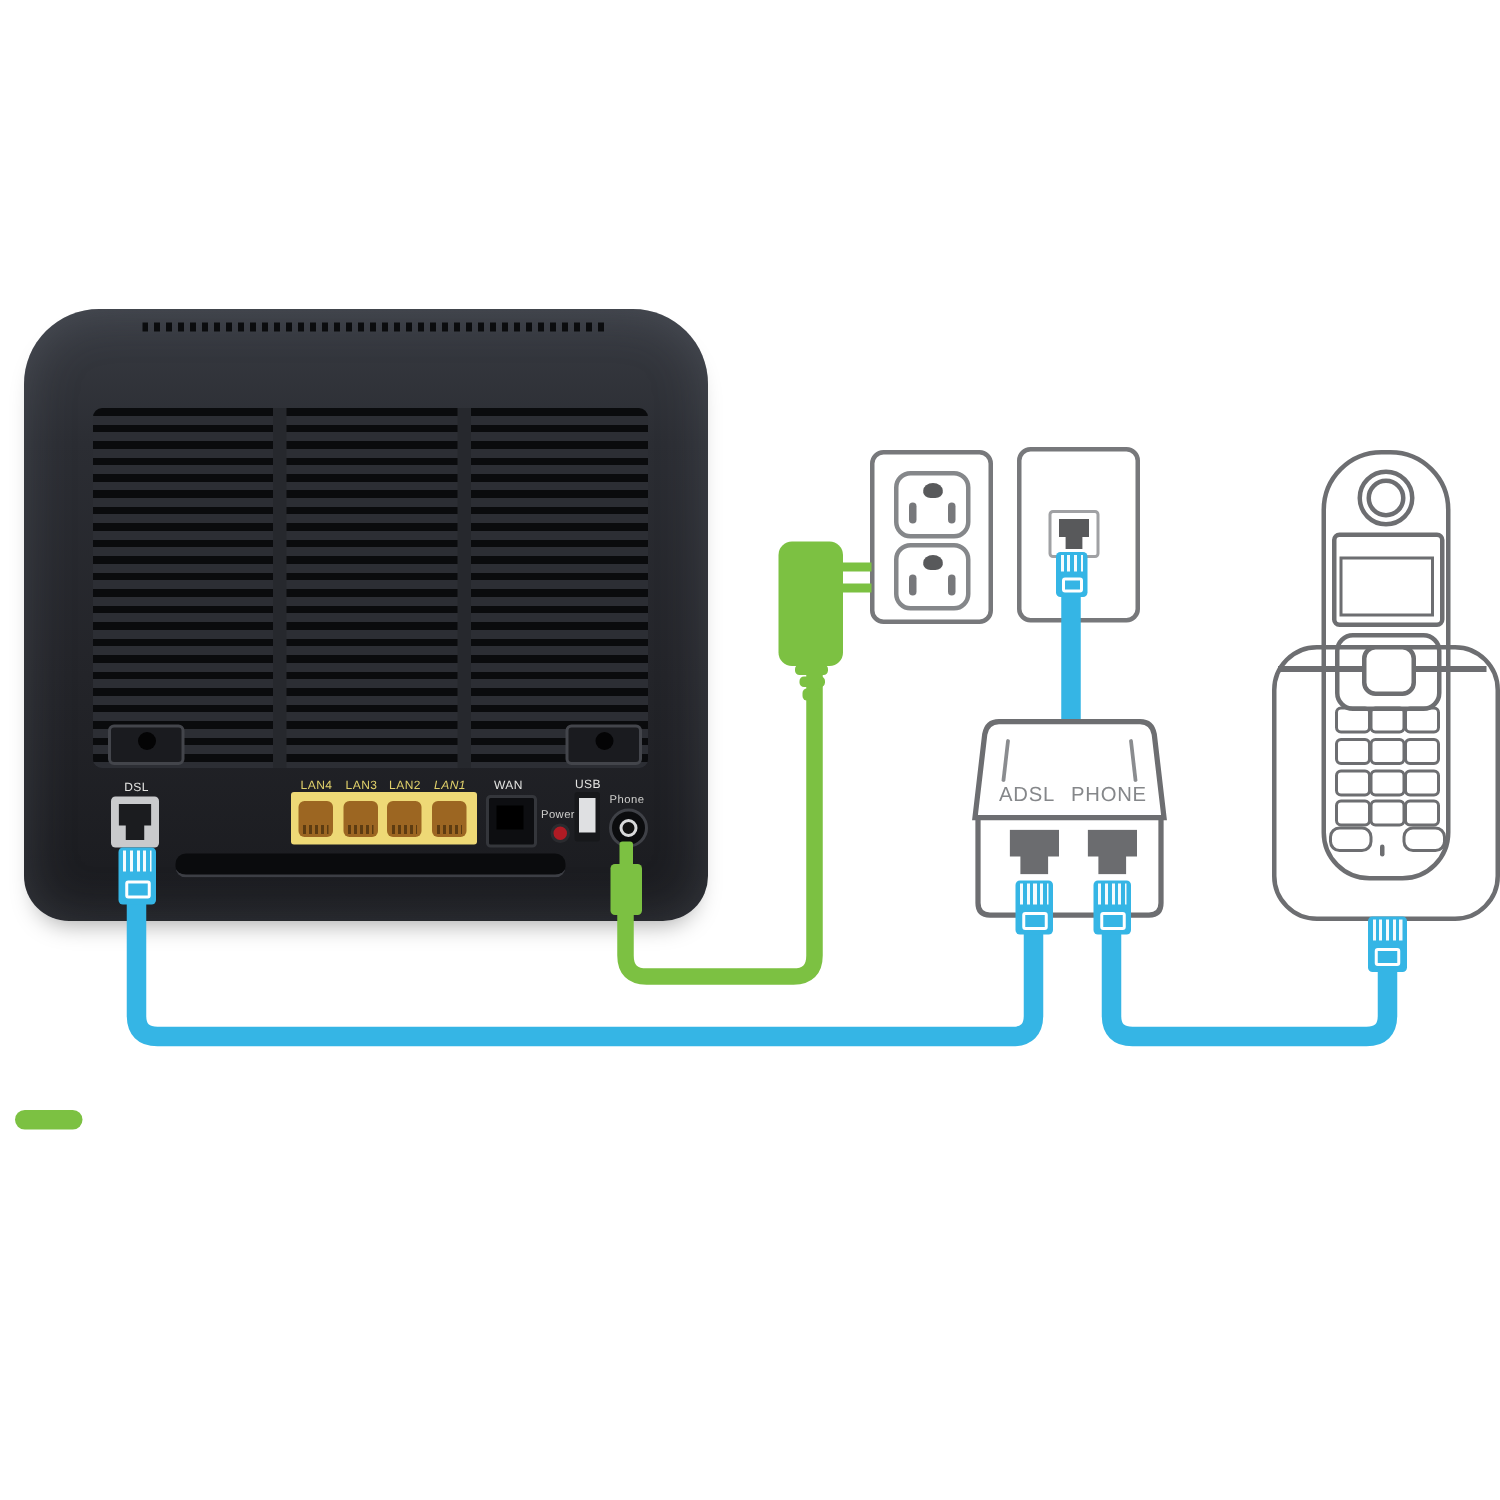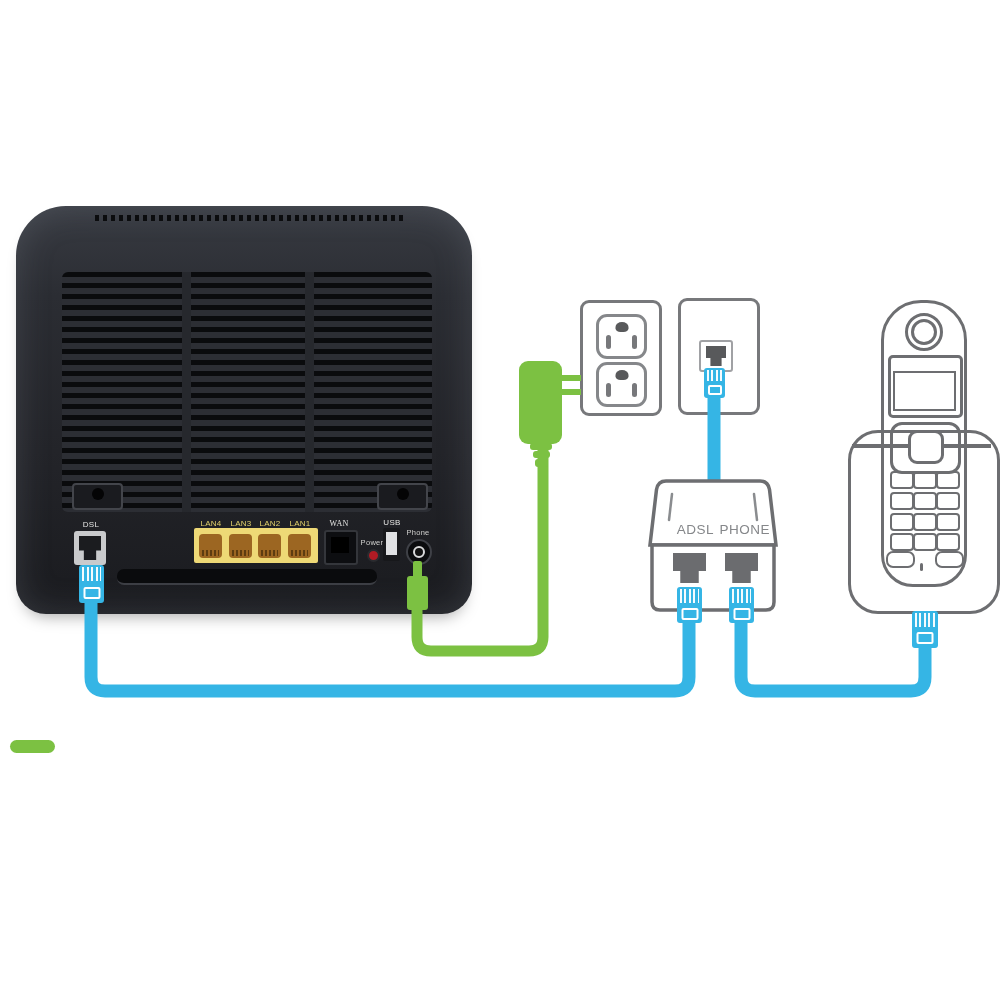--- a/index.html
+++ b/index.html
@@ -43,21 +43,21 @@
   .wallplate{background:#fff;border:3.5px solid #77787b;border-radius:9px;}
   .socket{position:absolute;width:45px;height:39px;border:3px solid #85878a;border-radius:11px;background:#fff;}
   .ground-hole{position:absolute;left:50%;transform:translateX(-50%);top:5px;width:13px;height:10px;
     background:#58595b;border-radius:50% 50% 38% 38%;}
   .slot{position:absolute;top:18px;width:5px;height:14px;background:#77787b;border-radius:2.5px;}
   .walljack-outer{left:699px;top:340px;width:30px;height:28px;background:#fff;border:2.5px solid #a0a1a4;border-radius:3px;}
   .walljack-glyph{position:absolute;left:5px;top:4px;width:20px;height:20px;background:#58595b;
     clip-path:polygon(0 0,100% 0,100% 60%,78% 60%,78% 100%,22% 100%,22% 60%,0 60%);}
 
   
-  .splitter-label{font-size:13.5px;font-weight:500;color:#85878a;letter-spacing:.5px;text-align:right;}
+  .splitter-label{font-size:13.5px;font-weight:500;color:#85878a;letter-spacing:.5px;text-align:left;}
   .splitter-jack{top:553px;width:33px;height:30px;}
 
   
   .ph-outline{border:3px solid #6d6e71;background:#fff;}
   .phone-base{left:848px;top:430px;width:146px;height:178px;border:3.5px solid #6d6e71;border-radius:30px;background:transparent;}
   .base-rim{left:852px;top:444px;width:139px;height:3.5px;background:#6d6e71;}
   .handset{left:881px;top:300px;width:80px;height:281px;border-radius:40px 40px 32px 32px;}
   .earpiece-outer{left:905px;top:313px;width:32px;height:32px;border-radius:50%;border:3px solid #6d6e71;}
   .earpiece-inner{left:911px;top:319px;width:20px;height:20px;border-radius:50%;border:3px solid #6d6e71;}
   .screen-outer{left:888px;top:355px;width:69px;height:57px;border:3px solid #6d6e71;border-radius:5px;}
@@ -105,29 +105,29 @@
   <div class="abs stand-groove"></div>
 
   <div class="abs port-label" style="left:91px;top:520px;">DSL</div>
   <div class="abs dsl-port">
       <div class="jack-glyph"></div>
     </div>
 
   <div class="abs port-label lan" style="left:211px;top:519px;text-align:center;">LAN4</div>
   <div class="abs port-label lan" style="left:241px;top:519px;">LAN3</div>
   <div class="abs port-label lan" style="left:270px;top:519px;">LAN2</div>
-  <div class="abs port-label lan" style="left:300px;top:519px;">LAN1</div>
+  <div class="abs port-label lan" style="left:300px;top:519px;font-style:italic;">LAN1</div>
   <div class="abs lan-strip">
     <div class="lan-port" style="left:5px;"></div>
     <div class="lan-port" style="left:35px;"></div>
     <div class="lan-port" style="left:64px;"></div>
     <div class="lan-port" style="left:94px;"></div>
   </div>
 
-  <div class="abs port-label" style="left:339px;top:519px;font-family:Liberation Serif, serif;">WAN</div>
+  <div class="abs port-label" style="left:339px;top:519px;">WAN</div>
   <div class="abs wan-port">
       <div class="wan-inner"></div>
     </div>
 
   <div class="abs port-label small" style="left:372px;top:538px;">Power</div>
   <div class="abs reset-dot"></div>
 
   <div class="abs port-label" style="left:392px;top:518px;">USB</div>
   <div class="abs usb-port">
       <div class="usb-inner"></div>

